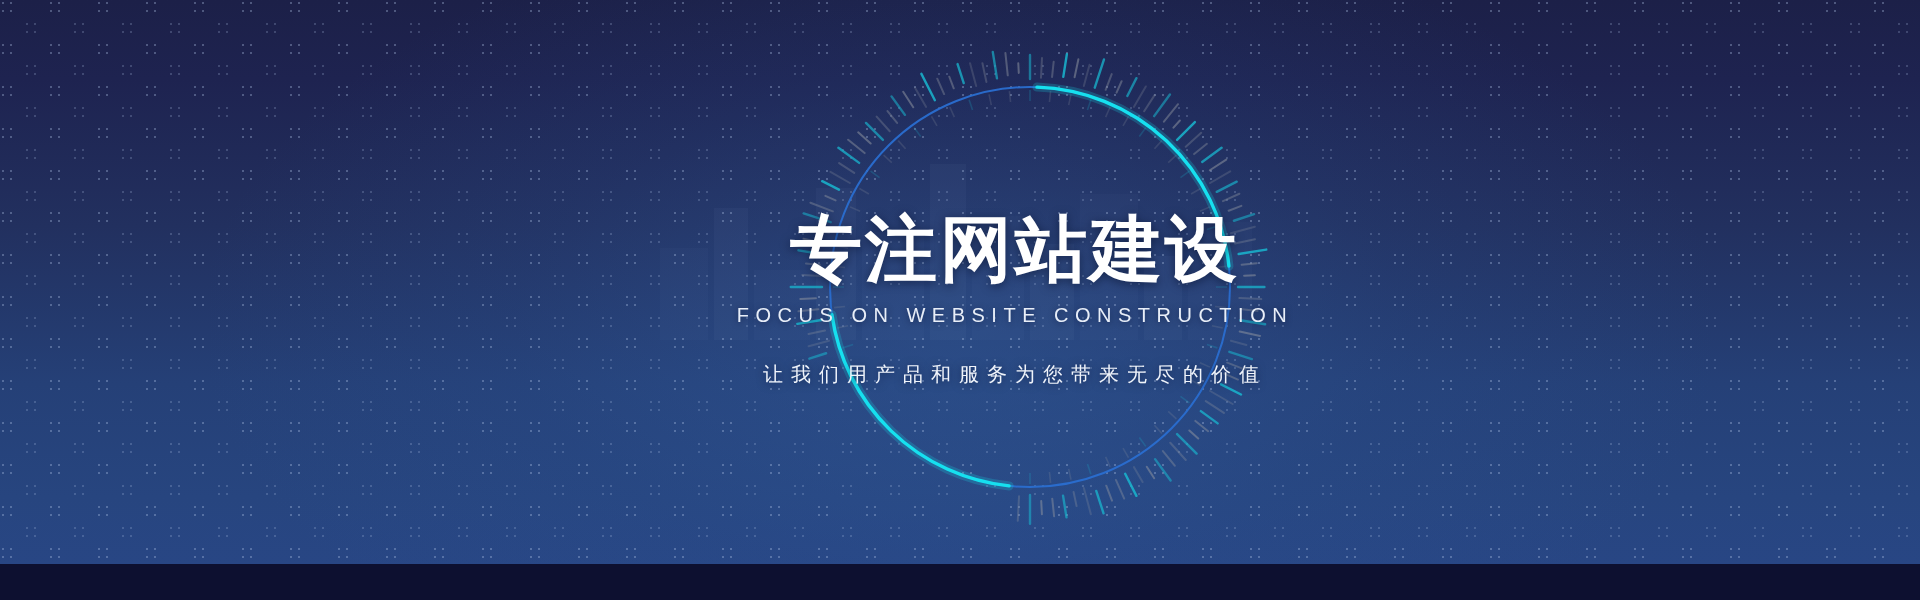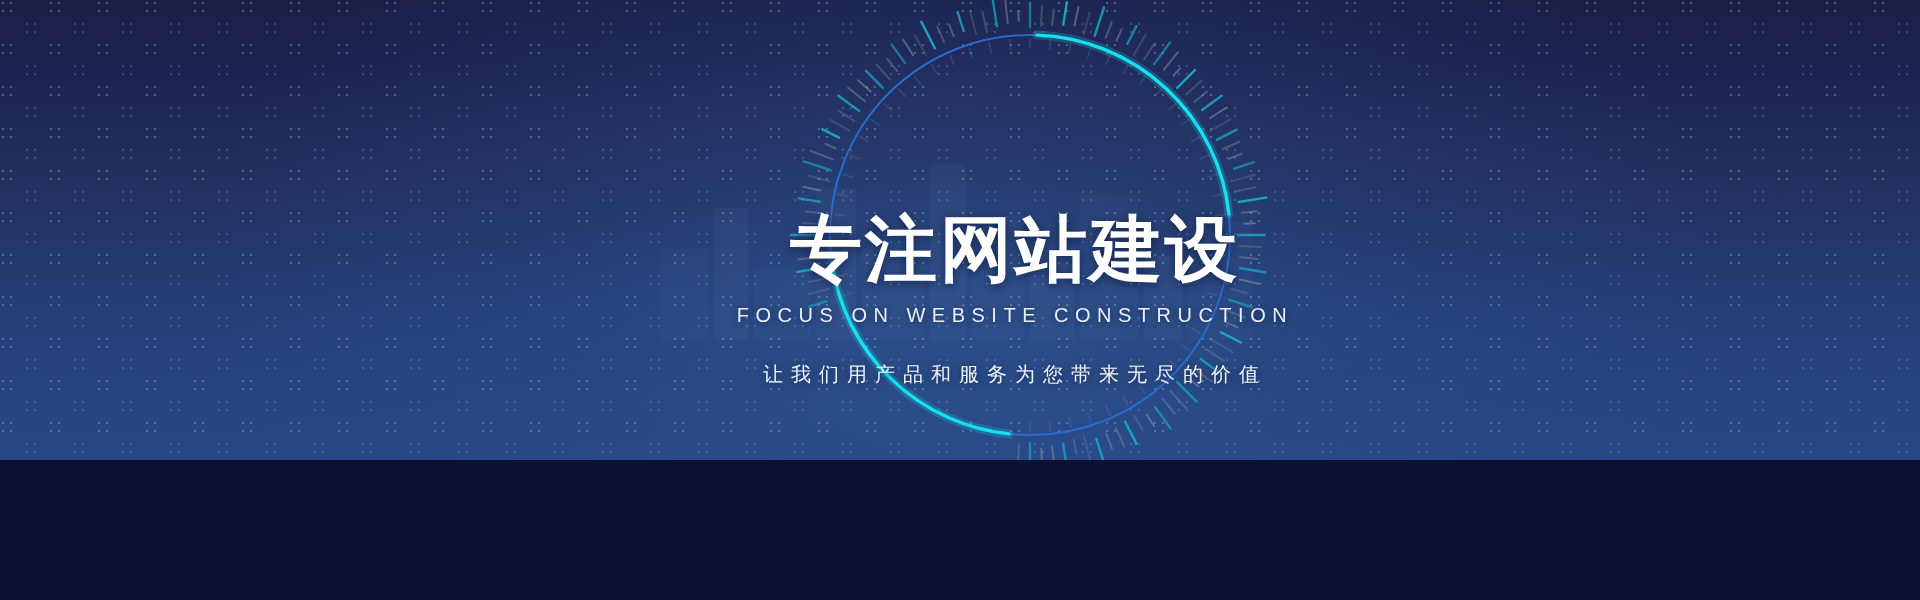--- a/index.html
+++ b/index.html
@@ -4,21 +4,21 @@
 <style>
   html, body {
     margin: 0;
     padding: 0;
     background: #0d1030;
   }
 
   #banner {
     position: relative;
     width: 1920px;
-    height: 460px;
+    height: 564px;
     overflow: hidden;
     font-family: "Liberation Sans", "DejaVu Sans", sans-serif;
     background: linear-gradient(to bottom, #1c2048 0%, #1e2350 14%, #22305f 40%, #254077 68%, #27457f 88%, #284684 100%);
   }
 
   
   .bg-glow {
     position: absolute;
     left: 50%;
     top: 58%;

